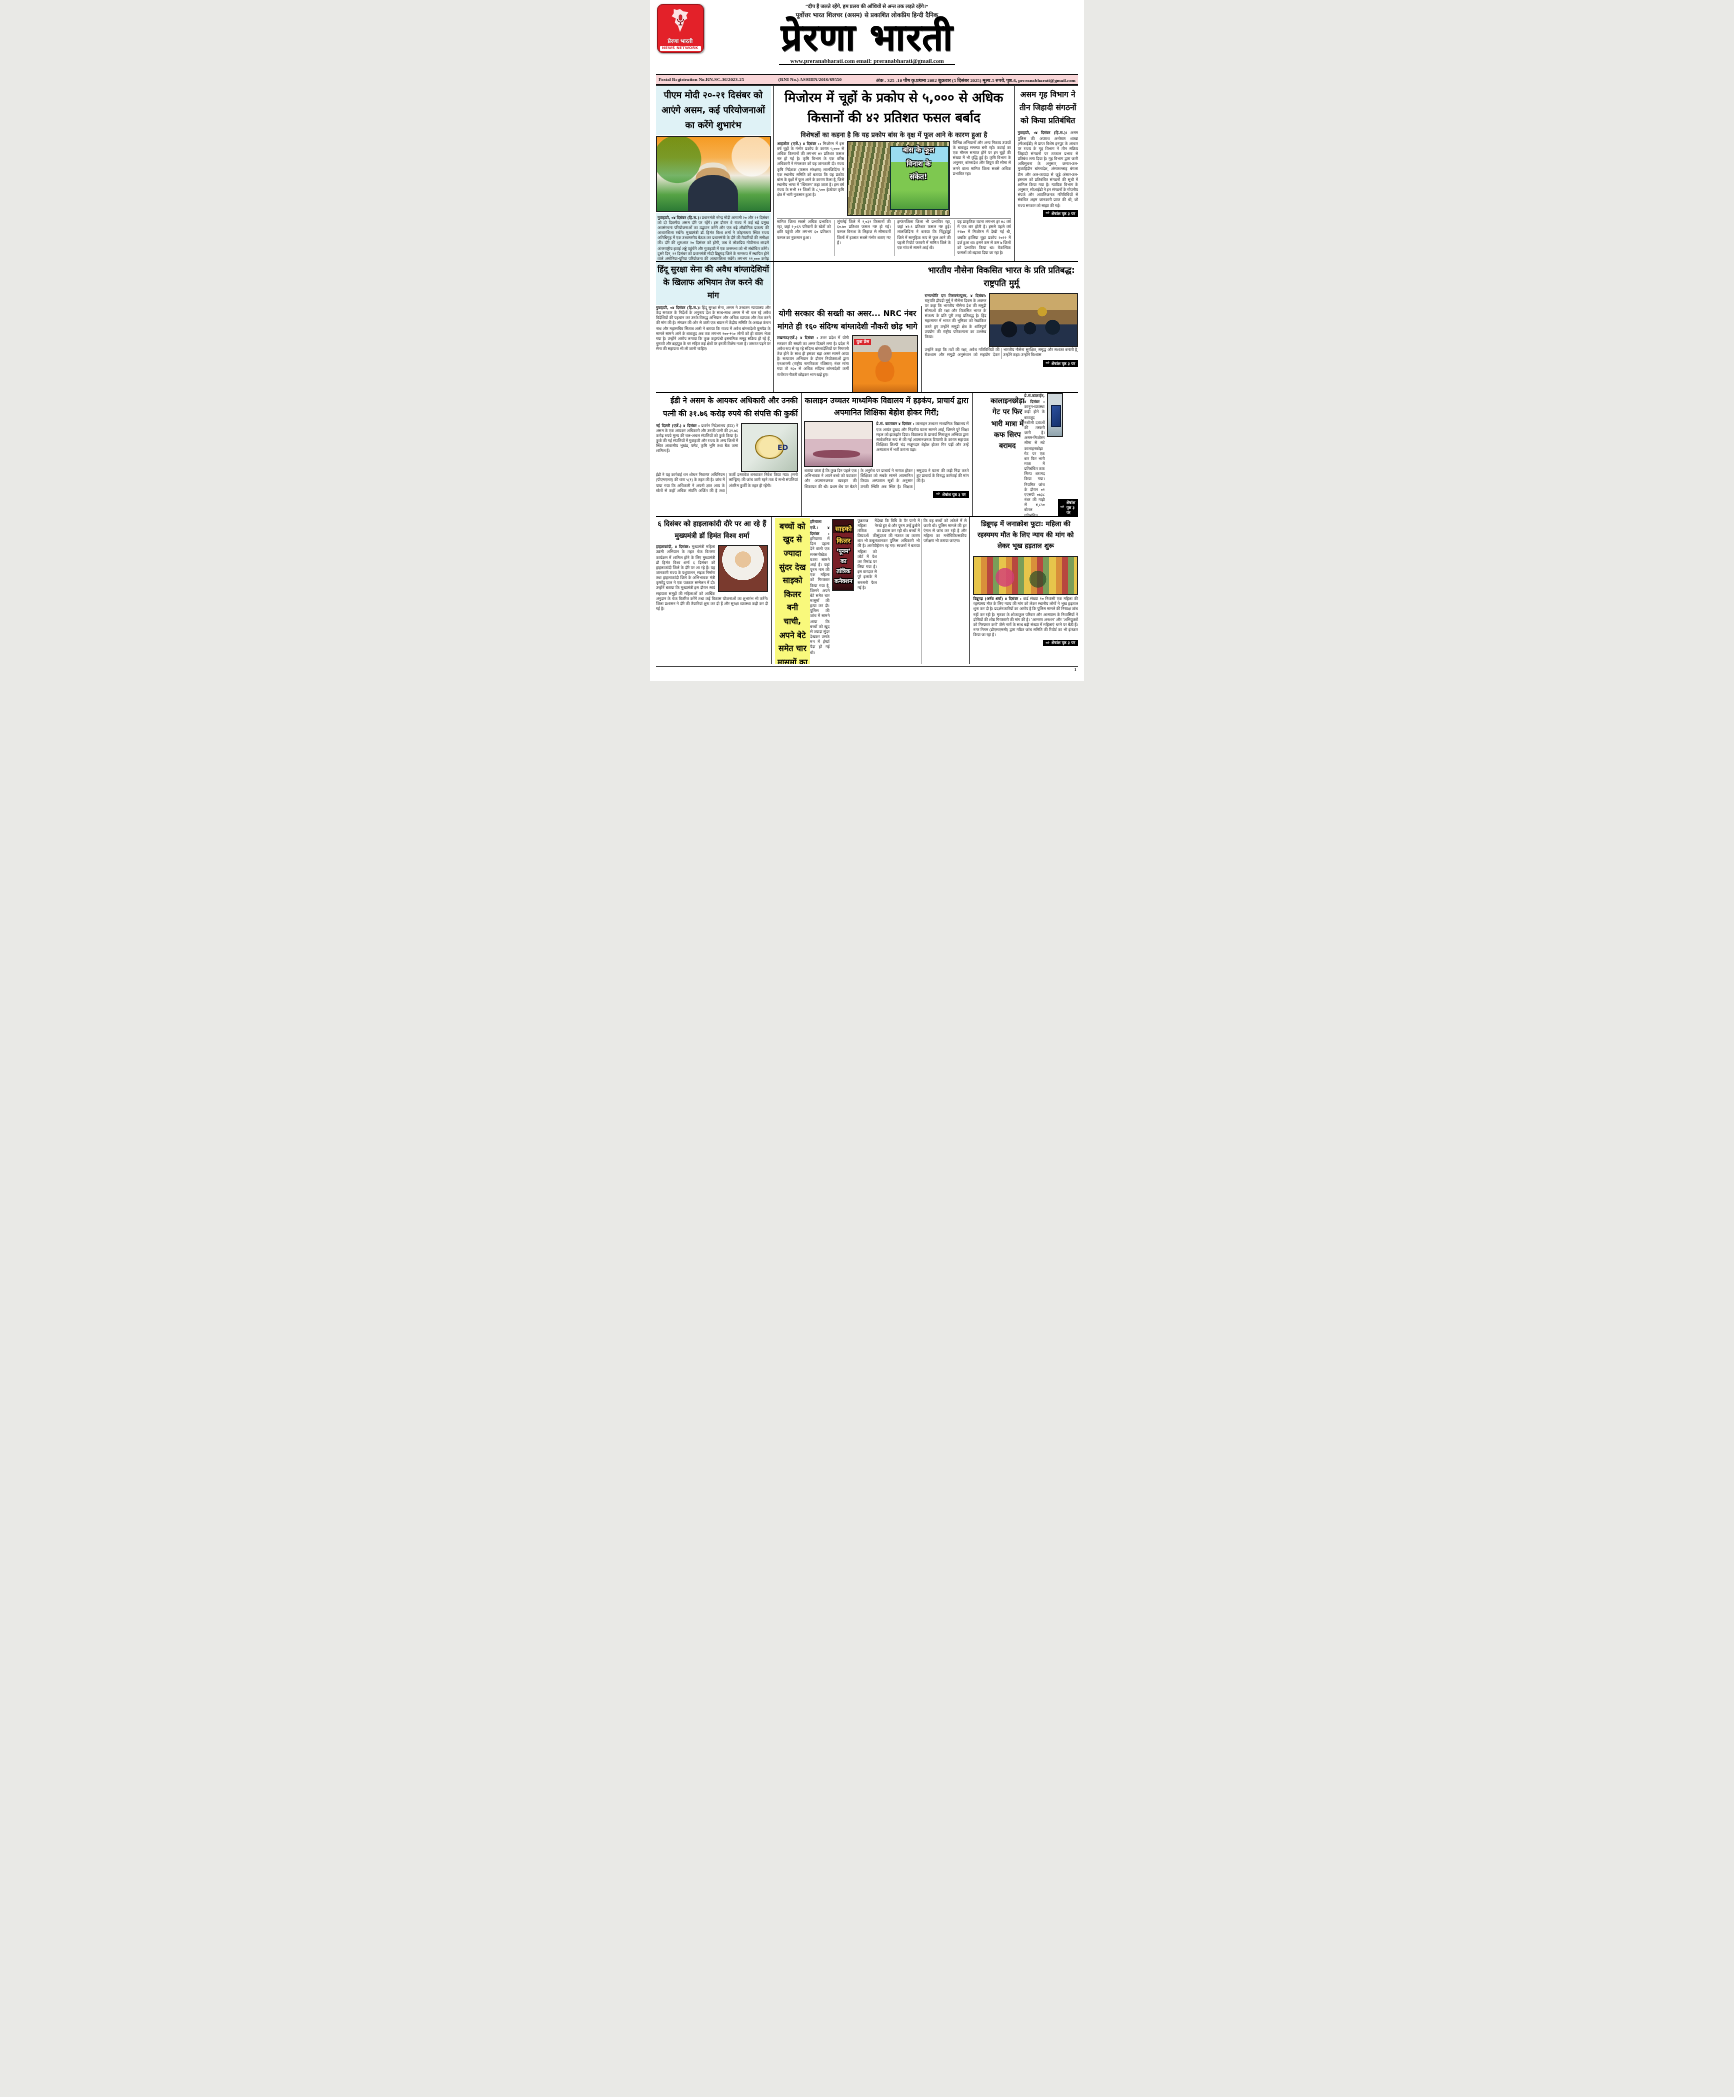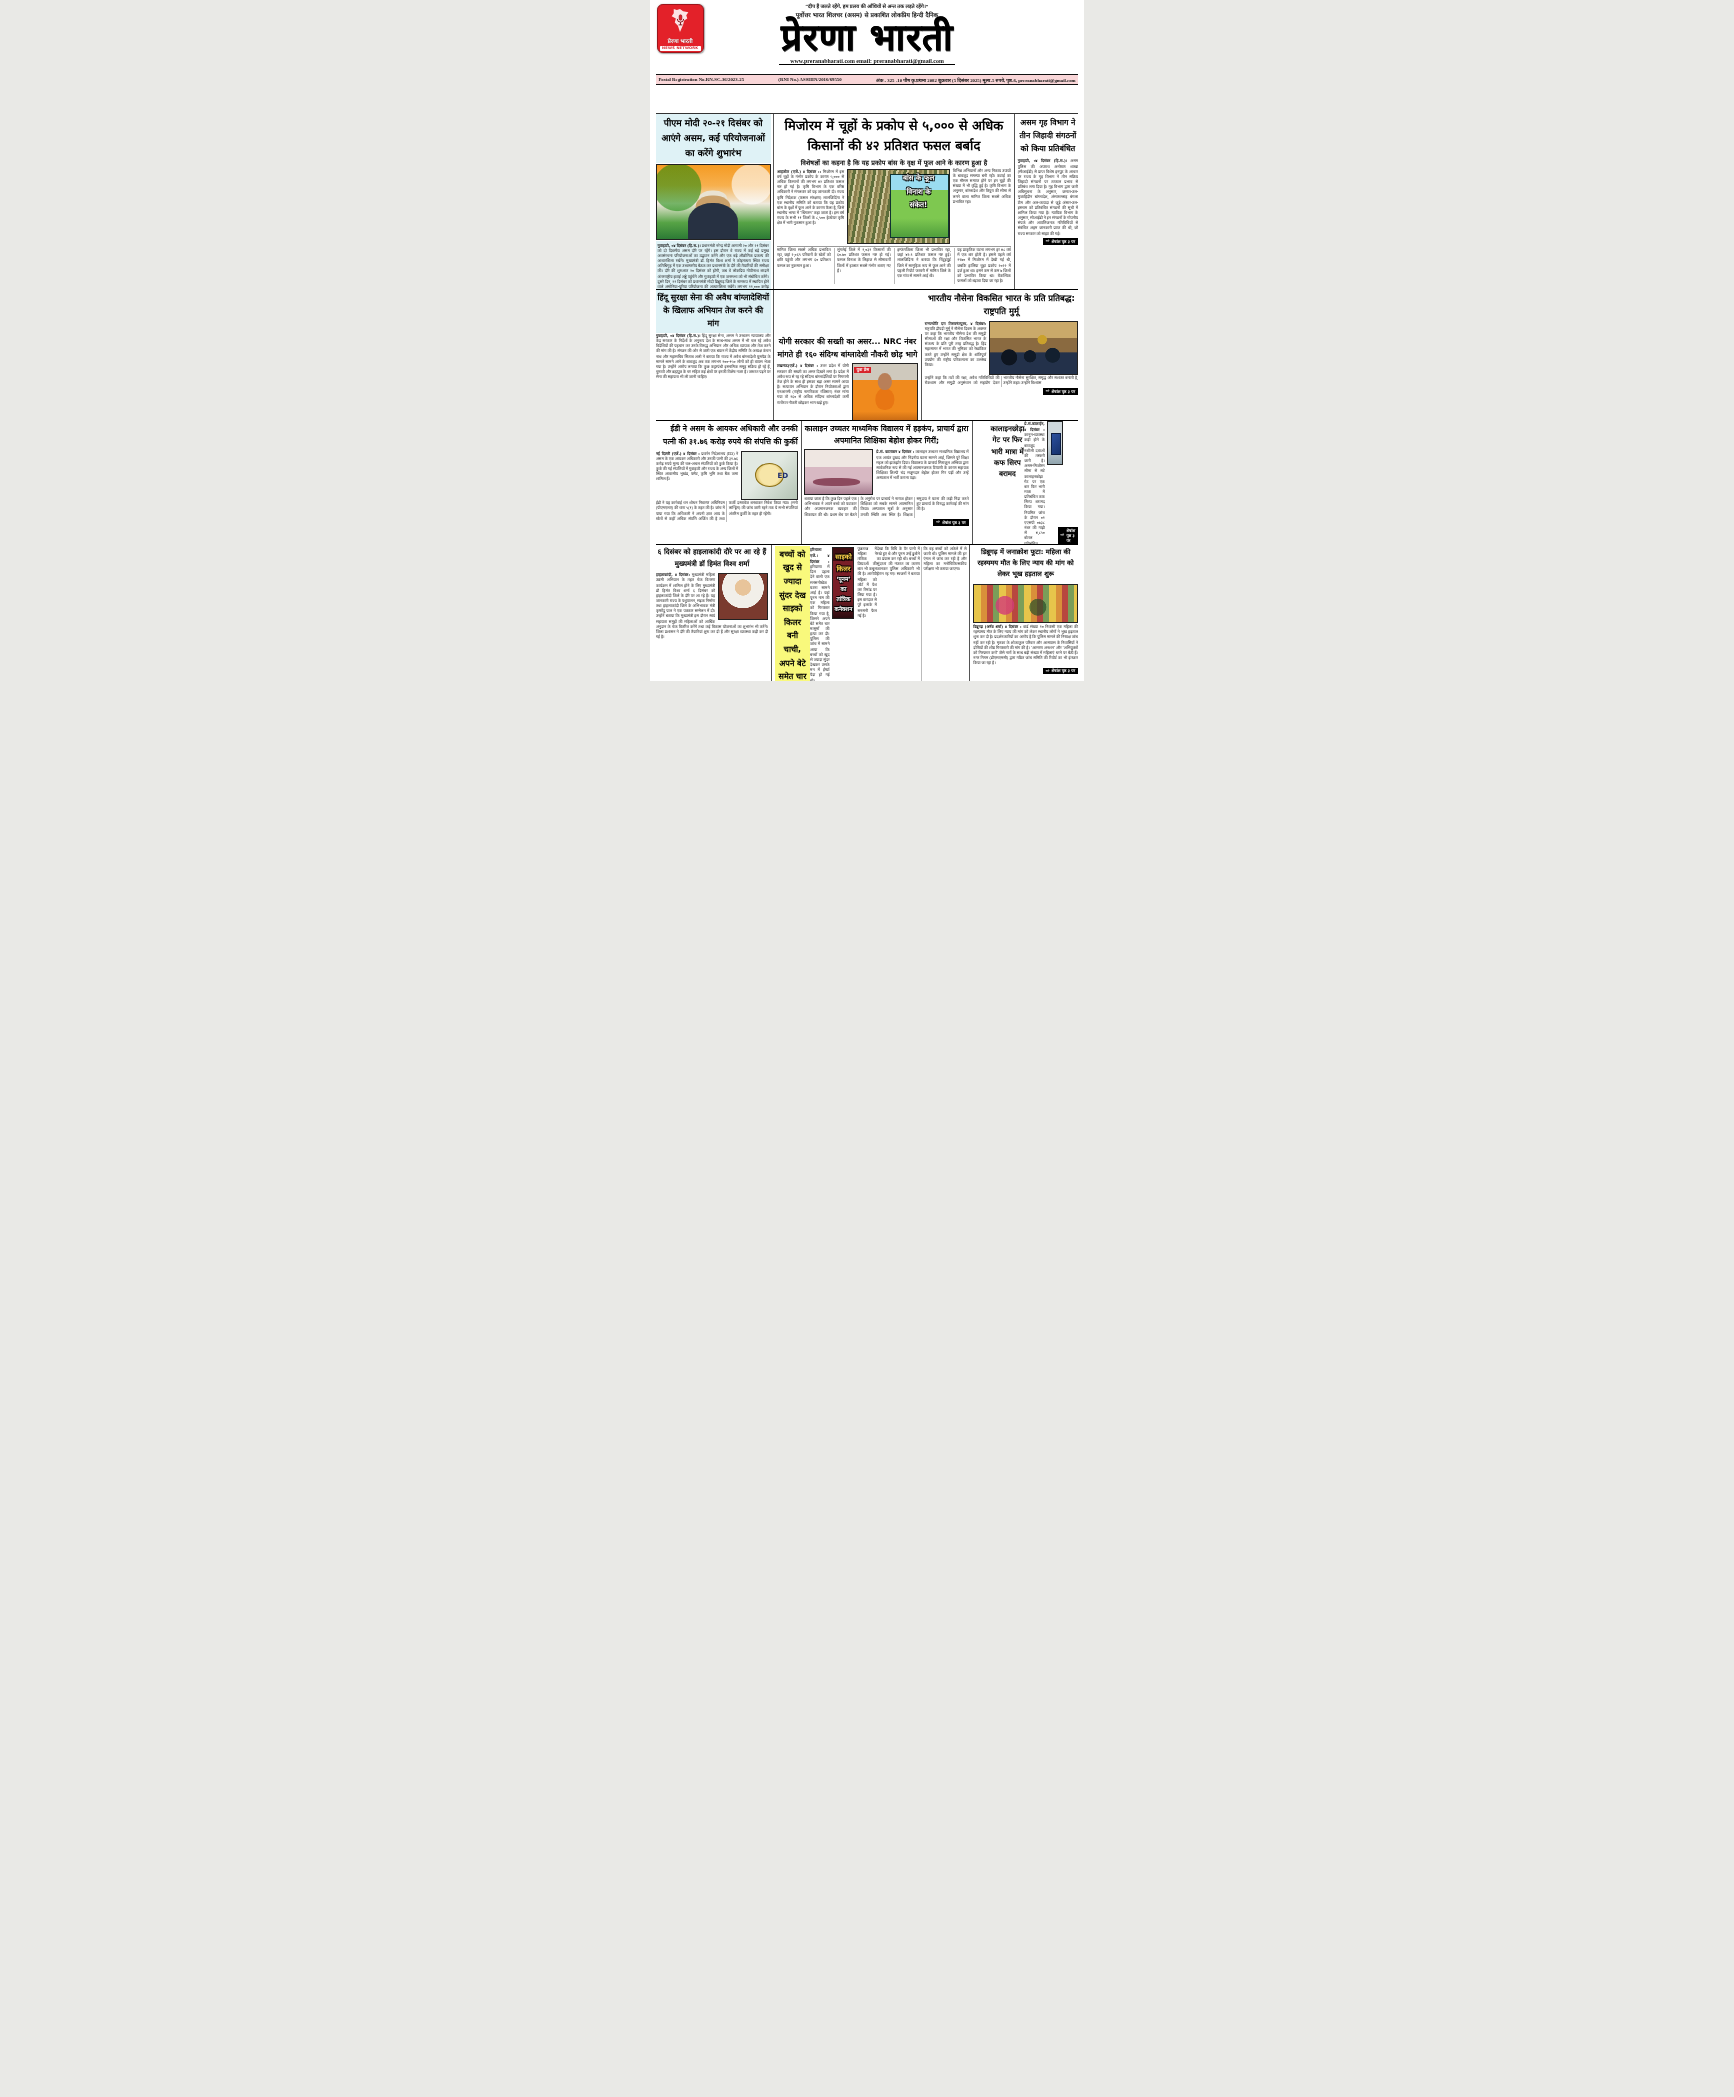--- a/index.html
+++ b/index.html
@@ -33,21 +33,21 @@
   .cont { display:inline-flex; align-items:center; gap:2.1px; background:#000; color:#fff; font-weight:bold; font-size:4px; font-family:"DejaVu Sans", sans-serif; padding:0.8px 2.9px; margin-top:1.3px; }
   .cont .arr { font-size:4.6px; line-height:1; }
   .photo { position:relative; border:0.4px solid #222; overflow:hidden; flex-shrink:0; }
   .photo-cap { position:absolute; color:#fff; font-family:"DejaVu Sans", sans-serif; font-weight:900; text-align:center;
     text-shadow:-0.6px -0.6px 0 #000, 0.6px -0.6px 0 #000, -0.6px 0.6px 0 #000, 0.6px 0.6px 0 #000, 0.8px 1.3px 0 #000; }
   .red-tag { position:absolute; left:1.7px; top:2.5px; background:#d8232a; color:#fff; font-family:"DejaVu Sans", sans-serif; font-weight:bold; font-size:4.2px; padding:0.8px 2.1px; line-height:1.15; text-align:center; }
   .cols2 { columns:2; column-gap:3.8px; column-rule:0.4px solid #bbb; }
   .cols3 { columns:3; column-gap:3.8px; column-rule:0.4px solid #bbb; }
 
   
-  .band-a { height:176px; border-top:0.4px solid #333;margin-top:28px; }
+  .band-a { height:176px; border-top:0.4px solid #333; }
   .pm-col { width:28%; border-right:0.6px solid #555; padding:0 2.5px 0 0; }
   .pm-head { font-size:9px; line-height:1.62; padding:2.5px 1.7px; }
   .ph-modi { height:76px; margin:1.3px 0; background:linear-gradient(180deg,#f59b23 0%,#f7b04e 28%,#efe9dc 52%,#56a345 78%,#2c7a35 100%); }
   .ph-modi::before { content:""; position:absolute; inset:0; background:radial-gradient(circle at 18% 30%, rgba(19,136,8,.55) 0 22%, transparent 23%), radial-gradient(circle at 84% 26%, rgba(255,255,255,.6) 0 18%, transparent 19%); }
   .ph-modi::after { content:""; position:absolute; left:50%; bottom:-3.4px; transform:translateX(-50%); width:50px; height:39px; border-radius:48% 48% 8% 8%; background:#273142; box-shadow:0 -15px 0 -7.6px #caa06a, 0 -23.5px 0 -11px #e9e2d2; }
   .miz-col { width:57%; padding:0 2.9px; border-right:0.6px solid #555; display:flex; flex-direction:column; }
   .miz-head { font-size:13px; line-height:1.55; padding-top:1.7px; }
   .miz-sub { font-size:6.5px; font-weight:bold; text-align:center; font-family:"DejaVu Sans", sans-serif; margin:2.1px 0 1.7px; }
   .miz-mid { display:flex; gap:2.9px; }
   .miz-lead { width:30%; }

